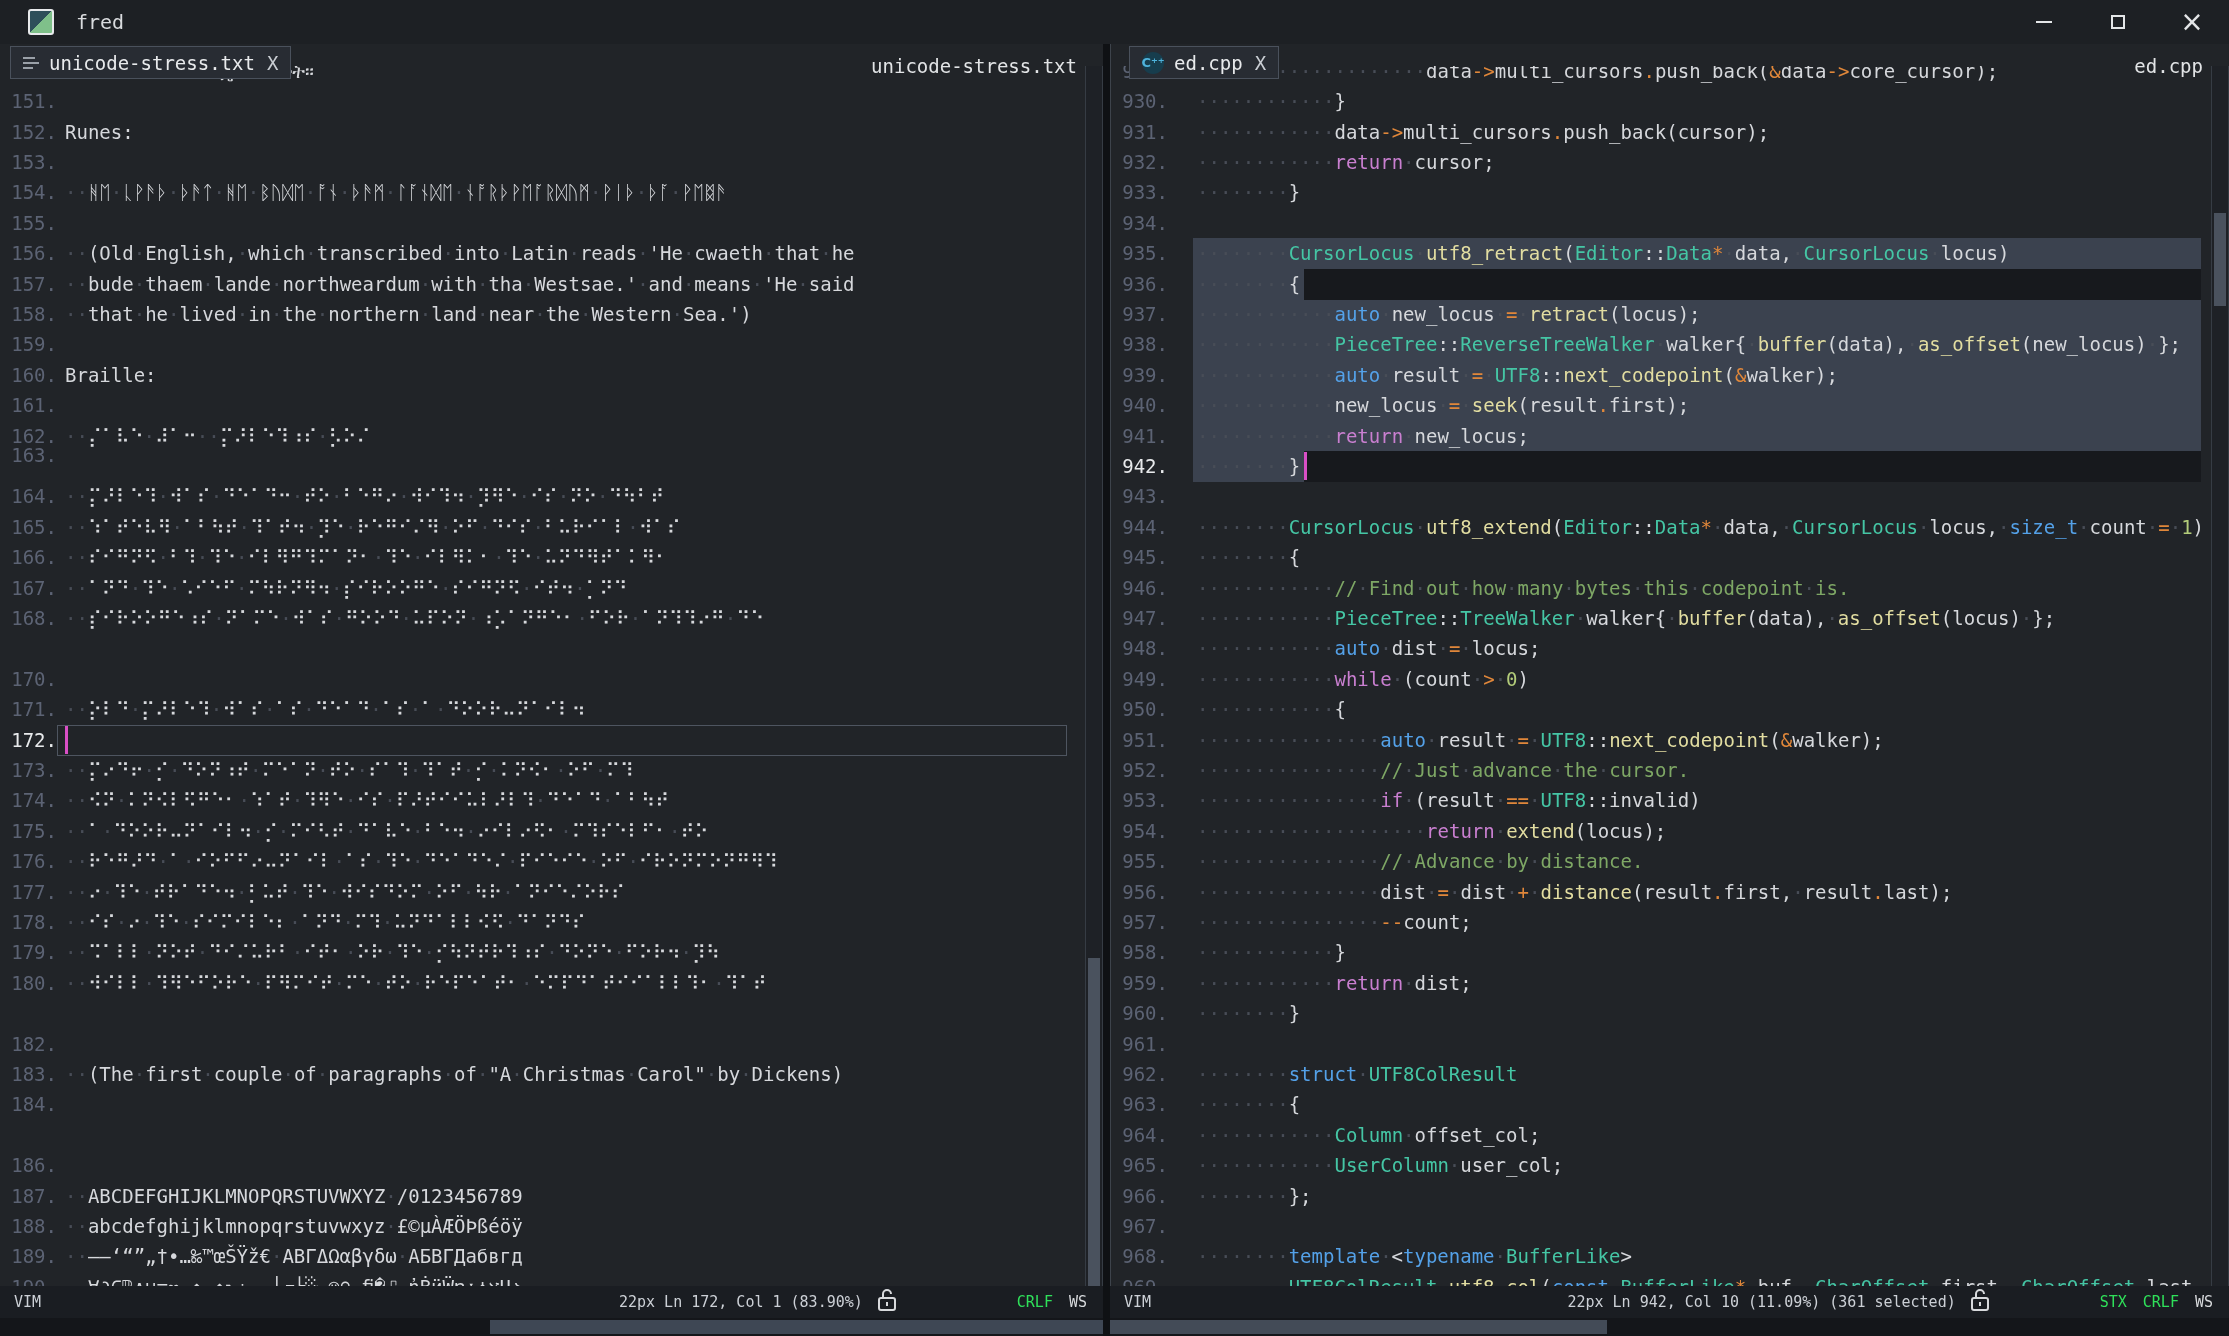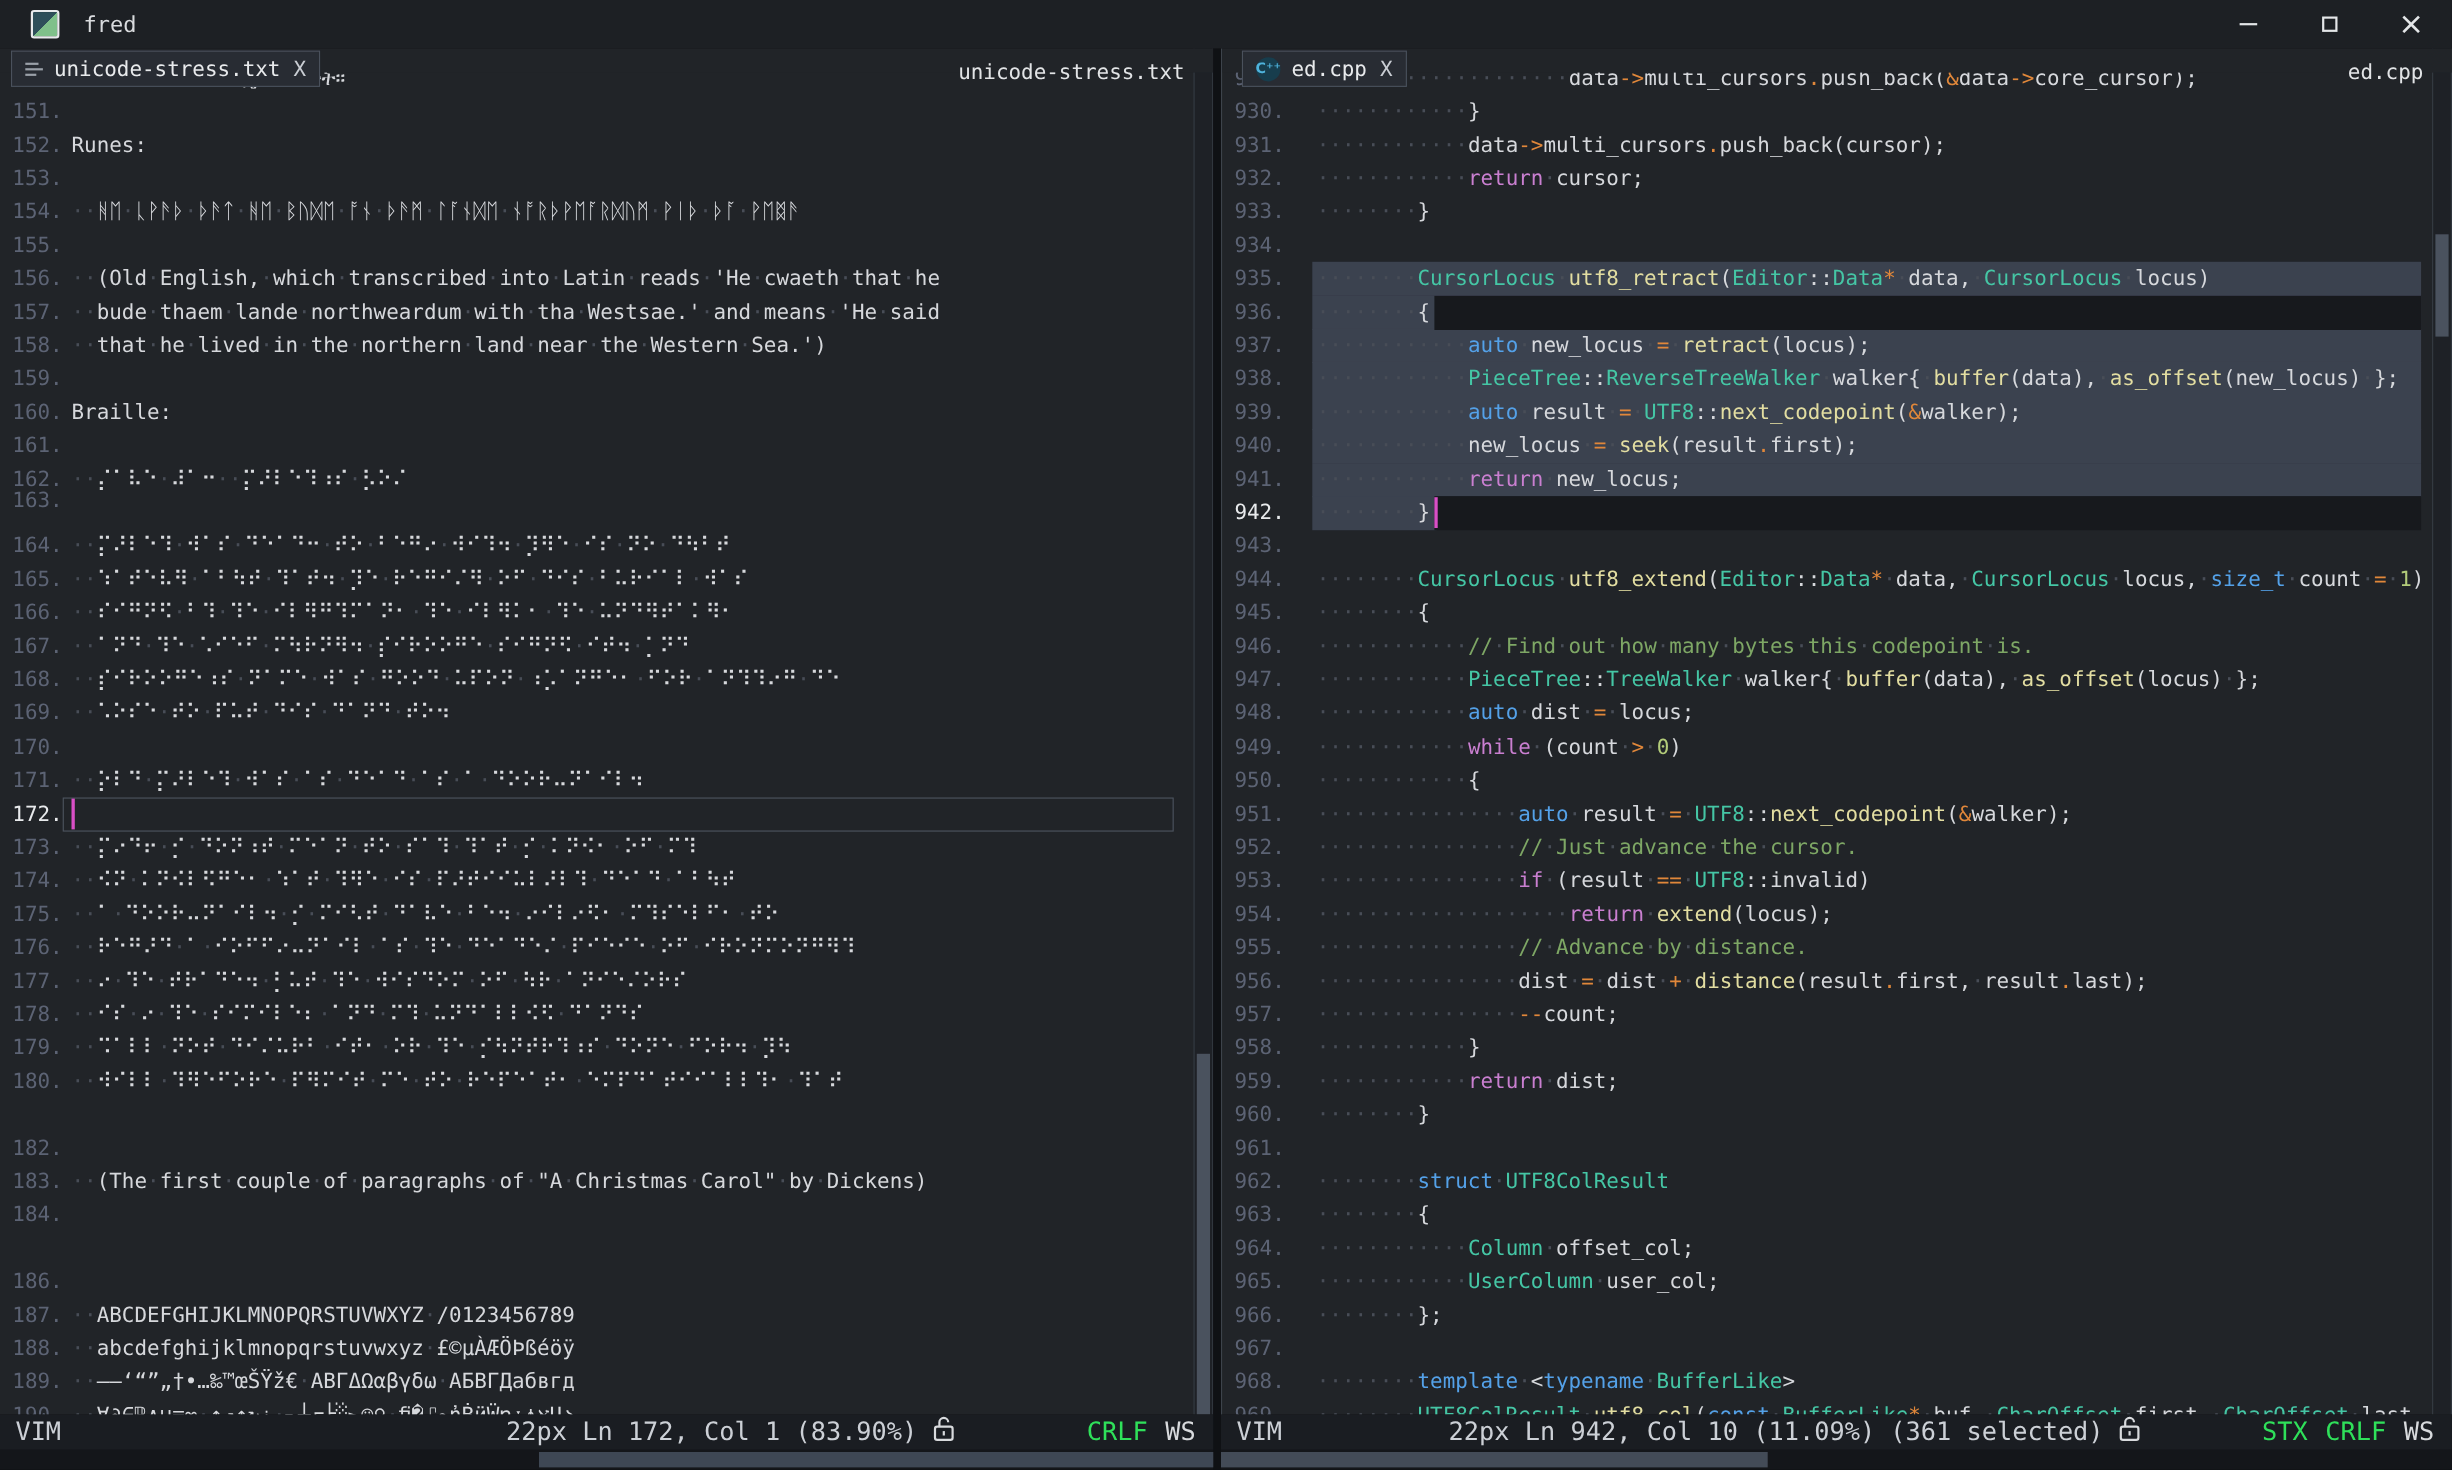--- a/index.html
+++ b/index.html
@@ -38,21 +38,21 @@
   .fileicon{width:16px;height:16px;margin-right:10px;display:inline-block;position:relative;}
   .fileicon i{position:absolute;left:0;height:2px;background:#9aa0a8;}
   .cppicon{width:22px;height:22px;border-radius:50%;background:#173d4d;color:#4fb3dc;
            font-size:13px;font-weight:bold;display:flex;align-items:center;justify-content:center;
            margin-right:10px;font-family:"DejaVu Sans",sans-serif;}
   .overlayname{position:absolute;top:11px;font-size:19px;color:#e2e4e6;z-index:9;}
   .vscroll{position:absolute;top:0;bottom:0;width:18px;background:#1e2126;
            border-left:1px solid #363c44;border-right:1px solid #363c44;box-sizing:border-box;z-index:7;}
   .vthumb{position:absolute;left:2px;right:2px;background:#4a525e;}
   .statusbar{position:absolute;top:1286px;height:32px;background:#1a1d22;color:#ccd0d6;
-             font-size:23px;display:flex;align-items:center;z-index:30;}
+             font-size:15px;display:flex;align-items:center;z-index:30;}
   #status-left{left:0;width:1103px;}
   #status-right{left:1110px;width:1119px;}
   .mode{margin-left:14px;}
   .sb-spacer{flex:1;}
   .lockicon{margin:0 0 0 14px;display:inline-block;}
   .flags{display:flex;gap:16px;margin-left:120px;margin-right:16px;}
   .flag-green{color:#2fe05a;}
   .flag-white{color:#d8dadd;}
   .hscroll{position:absolute;top:1318px;height:18px;background:#14161a;z-index:30;}
   #hscroll-left{left:0;width:1103px;}
@@ -92,21 +92,20 @@
       <div class="row" style="top:285.4px"><span class="ln">159.</span><span class="lt rowtext" style="left:65px"></span></div>
       <div class="row" style="top:315.8px"><span class="ln">160.</span><span class="lt rowtext" style="left:65px"><span style="color:#d6d8dc">Braille:</span></span></div>
       <div class="row" style="top:346.2px"><span class="ln">161.</span><span class="lt rowtext" style="left:65px"></span></div>
       <div class="row" style="top:376.6px"><span class="ln">162.</span><span class="lt rowtext" style="left:65px"><span style="color:#d6d8dc"><span class="ws">·</span><span class="ws">·</span>⡌⠁⠧⠑<span class="ws">·</span>⠼⠁⠒<span class="ws">·</span><span class="ws">·</span>⡍⠜⠇⠑⠹⠰⠎<span class="ws">·</span>⡣⠕⠌</span></span></div>
       <div class="row" style="top:396px"><span class="ln">163.</span><span class="lt rowtext" style="left:65px"></span></div>
       <div class="row" style="top:437.4px"><span class="ln">164.</span><span class="lt rowtext" style="left:65px"><span style="color:#d6d8dc"><span class="ws">·</span><span class="ws">·</span>⡍⠜⠇⠑⠹<span class="ws">·</span>⠺⠁⠎<span class="ws">·</span>⠙⠑⠁⠙⠒<span class="ws">·</span>⠞⠕<span class="ws">·</span>⠃⠑⠛⠔<span class="ws">·</span>⠺⠊⠹⠲<span class="ws">·</span>⡹⠻⠑<span class="ws">·</span>⠊⠎<span class="ws">·</span>⠝⠕<span class="ws">·</span>⠙⠳⠃⠞</span></span></div>
       <div class="row" style="top:467.8px"><span class="ln">165.</span><span class="lt rowtext" style="left:65px"><span style="color:#d6d8dc"><span class="ws">·</span><span class="ws">·</span>⠱⠁⠞⠑⠧⠻<span class="ws">·</span>⠁⠃⠳⠞<span class="ws">·</span>⠹⠁⠞⠲<span class="ws">·</span>⡹⠑<span class="ws">·</span>⠗⠑⠛⠊⠌⠻<span class="ws">·</span>⠕⠋<span class="ws">·</span>⠙⠊⠎<span class="ws">·</span>⠃⠥⠗⠊⠁⠇<span class="ws">·</span>⠺⠁⠎</span></span></div>
       <div class="row" style="top:498.2px"><span class="ln">166.</span><span class="lt rowtext" style="left:65px"><span style="color:#d6d8dc"><span class="ws">·</span><span class="ws">·</span>⠎⠊⠛⠝⠫<span class="ws">·</span>⠃⠹<span class="ws">·</span>⠹⠑<span class="ws">·</span>⠊⠇⠻⠛⠹⠍⠁⠝⠂<span class="ws">·</span>⠹⠑<span class="ws">·</span>⠊⠇⠻⠅⠂<span class="ws">·</span>⠹⠑<span class="ws">·</span>⠥⠝⠙⠻⠞⠁⠅⠻⠂</span></span></div>
       <div class="row" style="top:528.6px"><span class="ln">167.</span><span class="lt rowtext" style="left:65px"><span style="color:#d6d8dc"><span class="ws">·</span><span class="ws">·</span>⠁⠝⠙<span class="ws">·</span>⠹⠑<span class="ws">·</span>⠡⠊⠑⠋<span class="ws">·</span>⠍⠳⠗⠝⠻⠲<span class="ws">·</span>⡎⠊⠗⠕⠕⠛⠑<span class="ws">·</span>⠎⠊⠛⠝⠫<span class="ws">·</span>⠊⠞⠲<span class="ws">·</span>⡁⠝⠙</span></span></div>
       <div class="row" style="top:559.0px"><span class="ln">168.</span><span class="lt rowtext" style="left:65px"><span style="color:#d6d8dc"><span class="ws">·</span><span class="ws">·</span>⡎⠊⠗⠕⠕⠛⠑⠰⠎<span class="ws">·</span>⠝⠁⠍⠑<span class="ws">·</span>⠺⠁⠎<span class="ws">·</span>⠛⠕⠕⠙<span class="ws">·</span>⠥⠏⠕⠝<span class="ws">·</span>⠰⡡⠁⠝⠛⠑⠂<span class="ws">·</span>⠋⠕⠗<span class="ws">·</span>⠁⠝⠹⠹⠔⠛<span class="ws">·</span>⠙⠑</span></span></div>
-      <div class="row" style="top:589.4px"><span class="ln">169.</span><span class="lt rowtext" style="left:65px"><span style="color:#d6d8dc"><span class="ws">·</span><span class="ws">·</span>⠡⠕⠎⠑<span class="ws">·</span>⠞⠕<span class="ws">·</span>⠏⠥⠞<span class="ws">·</span>⠙⠊⠎<span class="ws">·</span>⠙⠁⠝⠙<span class="ws">·</span>⠞⠕⠲</span></span></div>
       <div class="row" style="top:619.8px"><span class="ln">170.</span><span class="lt rowtext" style="left:65px"></span></div>
       <div class="row" style="top:650.2px"><span class="ln">171.</span><span class="lt rowtext" style="left:65px"><span style="color:#d6d8dc"><span class="ws">·</span><span class="ws">·</span>⡕⠇⠙<span class="ws">·</span>⡍⠜⠇⠑⠹<span class="ws">·</span>⠺⠁⠎<span class="ws">·</span>⠁⠎<span class="ws">·</span>⠙⠑⠁⠙<span class="ws">·</span>⠁⠎<span class="ws">·</span>⠁<span class="ws">·</span>⠙⠕⠕⠗⠤⠝⠁⠊⠇⠲</span></span></div>
       <div class="row" style="top:680.6px"><span class="ln cur">172.</span><span class="lt rowtext" style="left:65px"></span></div>
       <div class="row" style="top:711.0px"><span class="ln">173.</span><span class="lt rowtext" style="left:65px"><span style="color:#d6d8dc"><span class="ws">·</span><span class="ws">·</span>⡍⠔⠙⠖<span class="ws">·</span>⡊<span class="ws">·</span>⠙⠕⠝⠰⠞<span class="ws">·</span>⠍⠑⠁⠝<span class="ws">·</span>⠞⠕<span class="ws">·</span>⠎⠁⠹<span class="ws">·</span>⠹⠁⠞<span class="ws">·</span>⡊<span class="ws">·</span>⠅⠝⠪⠂<span class="ws">·</span>⠕⠋<span class="ws">·</span>⠍⠹</span></span></div>
       <div class="row" style="top:741.4px"><span class="ln">174.</span><span class="lt rowtext" style="left:65px"><span style="color:#d6d8dc"><span class="ws">·</span><span class="ws">·</span>⠪⠝<span class="ws">·</span>⠅⠝⠪⠇⠫⠛⠑⠂<span class="ws">·</span>⠱⠁⠞<span class="ws">·</span>⠹⠻⠑<span class="ws">·</span>⠊⠎<span class="ws">·</span>⠏⠜⠞⠊⠊⠥⠇⠜⠇⠹<span class="ws">·</span>⠙⠑⠁⠙<span class="ws">·</span>⠁⠃⠳⠞</span></span></div>
       <div class="row" style="top:771.8px"><span class="ln">175.</span><span class="lt rowtext" style="left:65px"><span style="color:#d6d8dc"><span class="ws">·</span><span class="ws">·</span>⠁<span class="ws">·</span>⠙⠕⠕⠗⠤⠝⠁⠊⠇⠲<span class="ws">·</span>⡊<span class="ws">·</span>⠍⠊⠣⠞<span class="ws">·</span>⠙⠁⠧⠑<span class="ws">·</span>⠃⠑⠲<span class="ws">·</span>⠔⠊⠇⠔⠫⠂<span class="ws">·</span>⠍⠹⠎⠑⠇⠋⠂<span class="ws">·</span>⠞⠕</span></span></div>
       <div class="row" style="top:802.2px"><span class="ln">176.</span><span class="lt rowtext" style="left:65px"><span style="color:#d6d8dc"><span class="ws">·</span><span class="ws">·</span>⠗⠑⠛⠜⠙<span class="ws">·</span>⠁<span class="ws">·</span>⠊⠕⠋⠋⠔⠤⠝⠁⠊⠇<span class="ws">·</span>⠁⠎<span class="ws">·</span>⠹⠑<span class="ws">·</span>⠙⠑⠁⠙⠑⠌<span class="ws">·</span>⠏⠊⠑⠊⠑<span class="ws">·</span>⠕⠋<span class="ws">·</span>⠊⠗⠕⠝⠍⠕⠝⠛⠻⠹</span></span></div>
       <div class="row" style="top:832.6px"><span class="ln">177.</span><span class="lt rowtext" style="left:65px"><span style="color:#d6d8dc"><span class="ws">·</span><span class="ws">·</span>⠔<span class="ws">·</span>⠹⠑<span class="ws">·</span>⠞⠗⠁⠙⠑⠲<span class="ws">·</span>⡃⠥⠞<span class="ws">·</span>⠹⠑<span class="ws">·</span>⠺⠊⠎⠙⠕⠍<span class="ws">·</span>⠕⠋<span class="ws">·</span>⠳⠗<span class="ws">·</span>⠁⠝⠊⠑⠌⠕⠗⠎</span></span></div>
       <div class="row" style="top:863.0px"><span class="ln">178.</span><span class="lt rowtext" style="left:65px"><span style="color:#d6d8dc"><span class="ws">·</span><span class="ws">·</span>⠊⠎<span class="ws">·</span>⠔<span class="ws">·</span>⠹⠑<span class="ws">·</span>⠎⠊⠍⠊⠇⠑⠆<span class="ws">·</span>⠁⠝⠙<span class="ws">·</span>⠍⠹<span class="ws">·</span>⠥⠝⠙⠁⠇⠇⠪⠫<span class="ws">·</span>⠙⠁⠝⠙⠎</span></span></div>
       <div class="row" style="top:893.4px"><span class="ln">179.</span><span class="lt rowtext" style="left:65px"><span style="color:#d6d8dc"><span class="ws">·</span><span class="ws">·</span>⠩⠁⠇⠇<span class="ws">·</span>⠝⠕⠞<span class="ws">·</span>⠙⠊⠌⠥⠗⠃<span class="ws">·</span>⠊⠞⠂<span class="ws">·</span>⠕⠗<span class="ws">·</span>⠹⠑<span class="ws">·</span>⡊⠳⠝⠞⠗⠹⠰⠎<span class="ws">·</span>⠙⠕⠝⠑<span class="ws">·</span>⠋⠕⠗⠲<span class="ws">·</span>⡹⠳</span></span></div>

